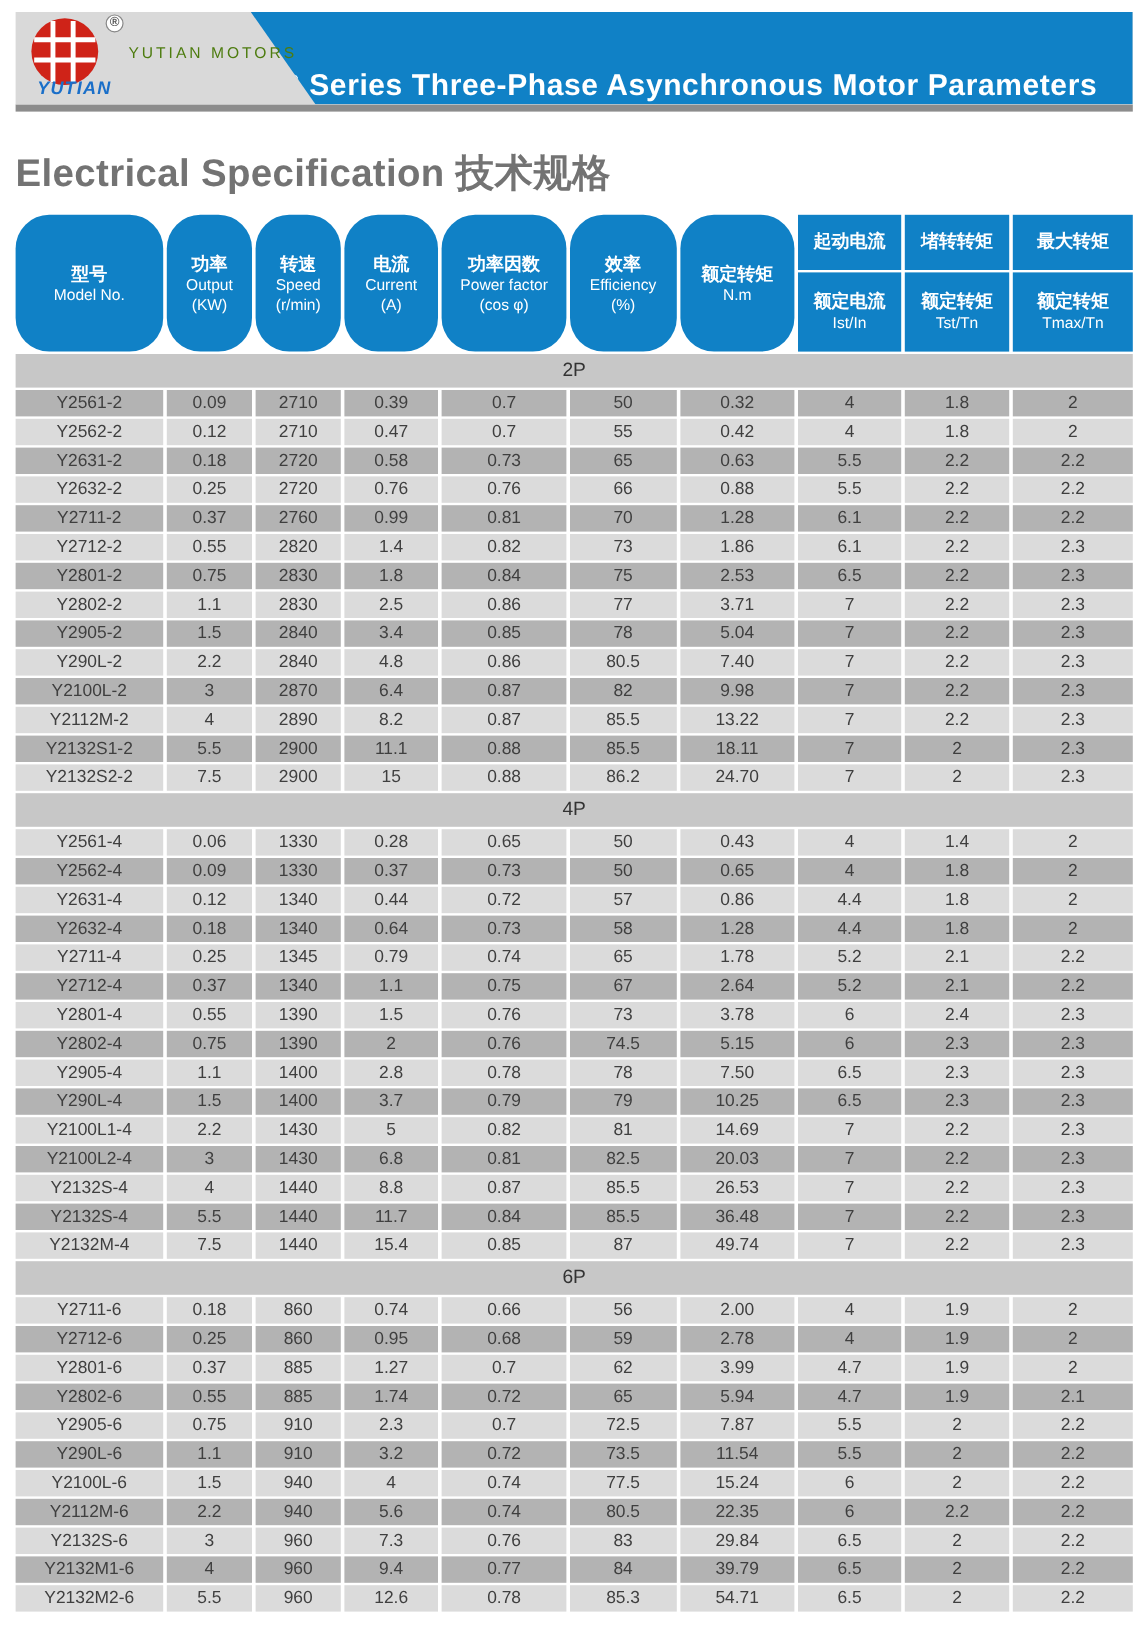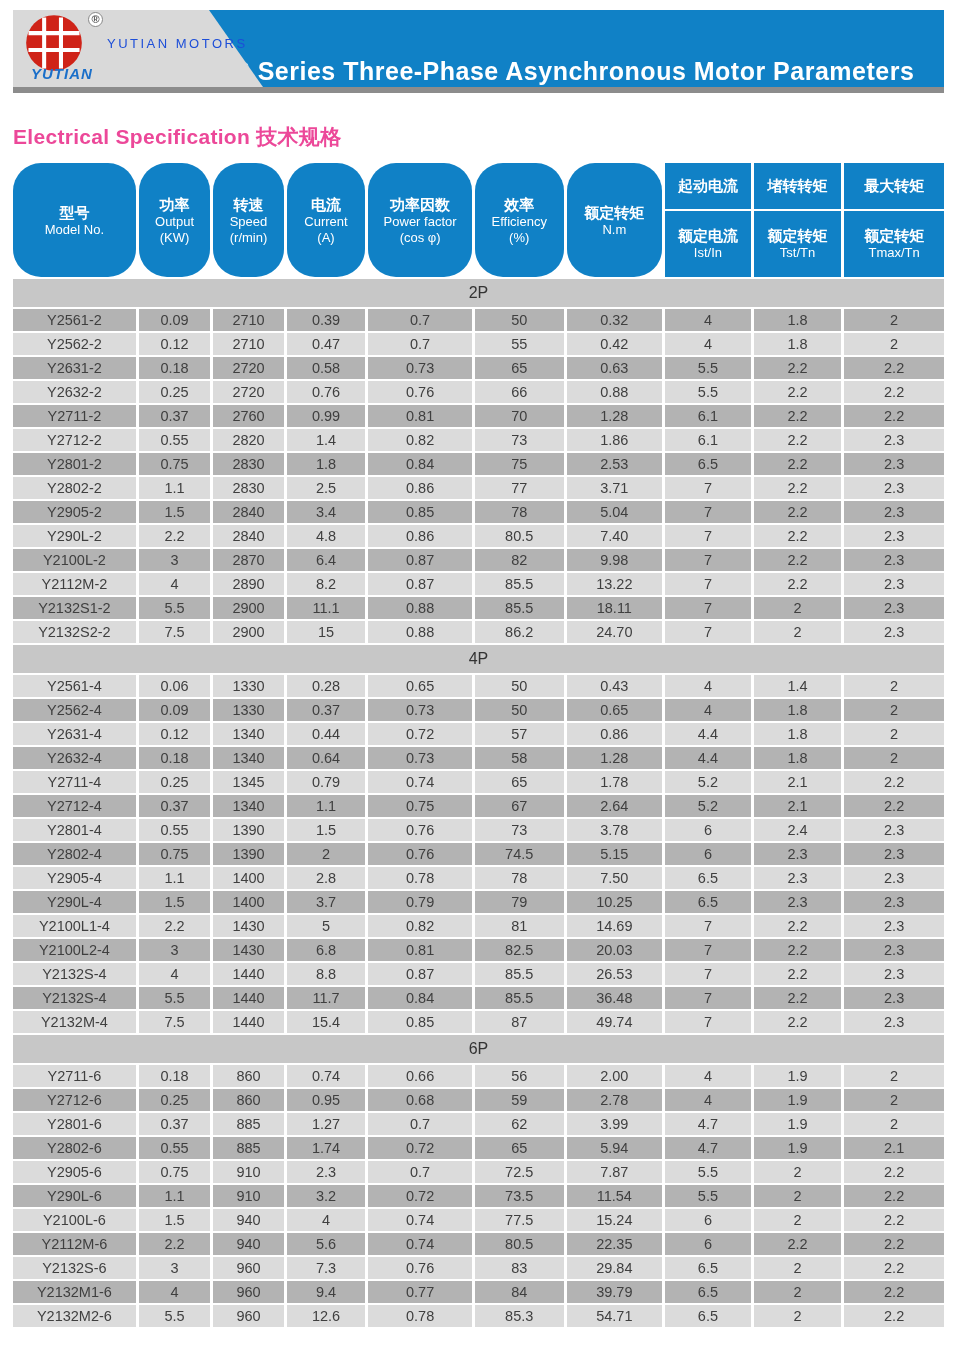--- a/index.html
+++ b/index.html
@@ -19,24 +19,24 @@
 
   .logo-panel{position:absolute;left:0;top:0;bottom:0;width:240px;display:flex;align-items:center;padding-left:12px;}
   .logo-box{position:relative;width:70px;height:70px;flex:0 0 auto;}
   .logo-box svg{display:block;}
   .rmark{position:absolute;top:-2px;right:-8px;font-size:11px;color:#555;border:1px solid #888;border-radius:50%;
          width:13px;height:13px;line-height:13px;text-align:center;background:#fff;font-weight:bold;}
   .wordmark{position:absolute;left:6px;bottom:2px;font-size:15px;font-weight:bold;font-style:italic;
             color:#1a6fc9;letter-spacing:1px;}
   .brand-text{margin-left:12px;padding-bottom:12px;}
   .brand-cn{font-size:29px;font-weight:bold;color:#4a4a4a;letter-spacing:6px;white-space:nowrap;}
-  .brand-en{font-size:13px;color:#1d4ed8;letter-spacing:2.5px;margin-top:2px;}
+  .brand-en{font-size:13px;color:#4d7c0f;letter-spacing:2.5px;margin-top:2px;}
 
   
-  .section-title{margin:30px 0 10px 0;font-size:21px;font-weight:bold;color:#ec4899;letter-spacing:.3px;}
+  .section-title{margin:30px 0 10px 0;font-size:32px;font-weight:bold;color:#737373;letter-spacing:.3px;}
 
   
   table.spec{table-layout:fixed;border-collapse:separate;border-spacing:3px 2px;width:937px;margin-left:-3px;}
   table.spec th,table.spec td{padding:0;text-align:center;vertical-align:middle;overflow:hidden;}
   thead th{background:#1081c6;color:#fff;font-weight:normal;}
   thead .zh{display:block;font-size:15px;font-weight:bold;line-height:19px;}
   thead .en{display:block;font-size:13px;line-height:16px;}
   thead tr.hrow1 th{height:44px;}
   thead tr.hrow1 th[rowspan]{height:114px;border-radius:28px;}
   thead tr.hrow2 th{height:64px;}

